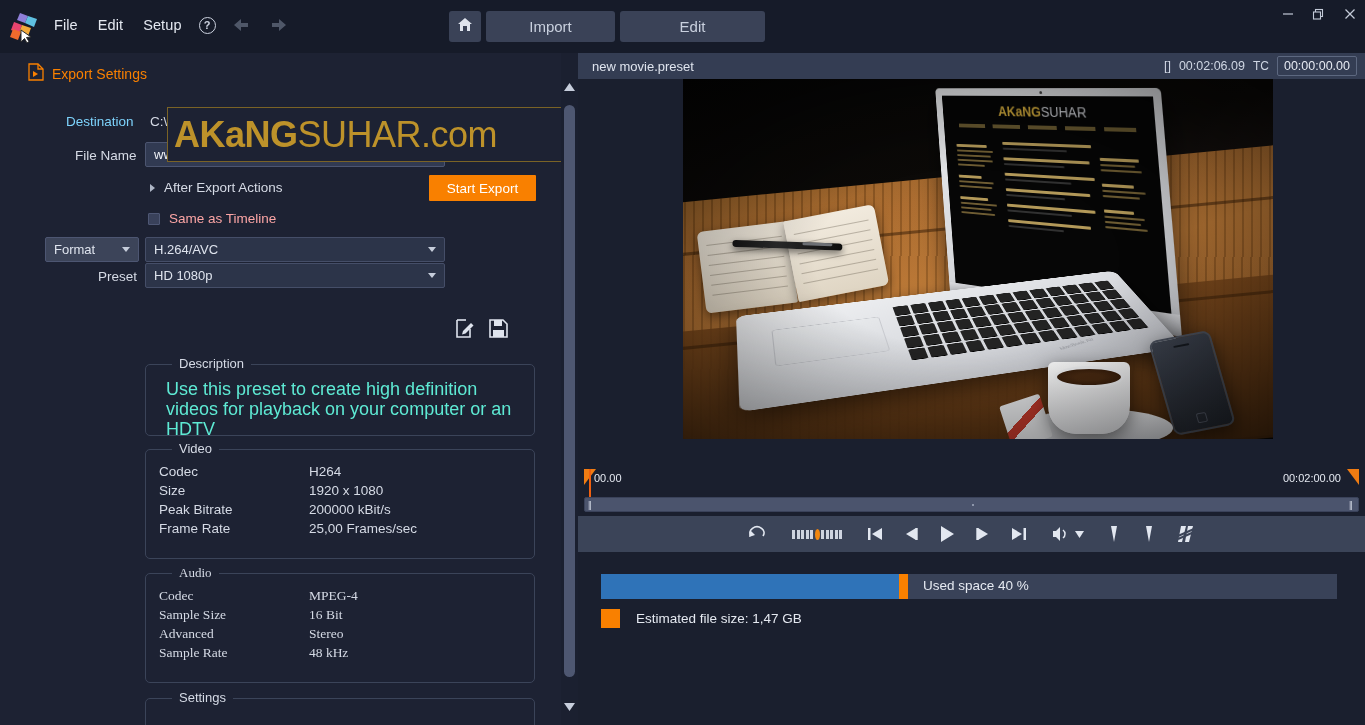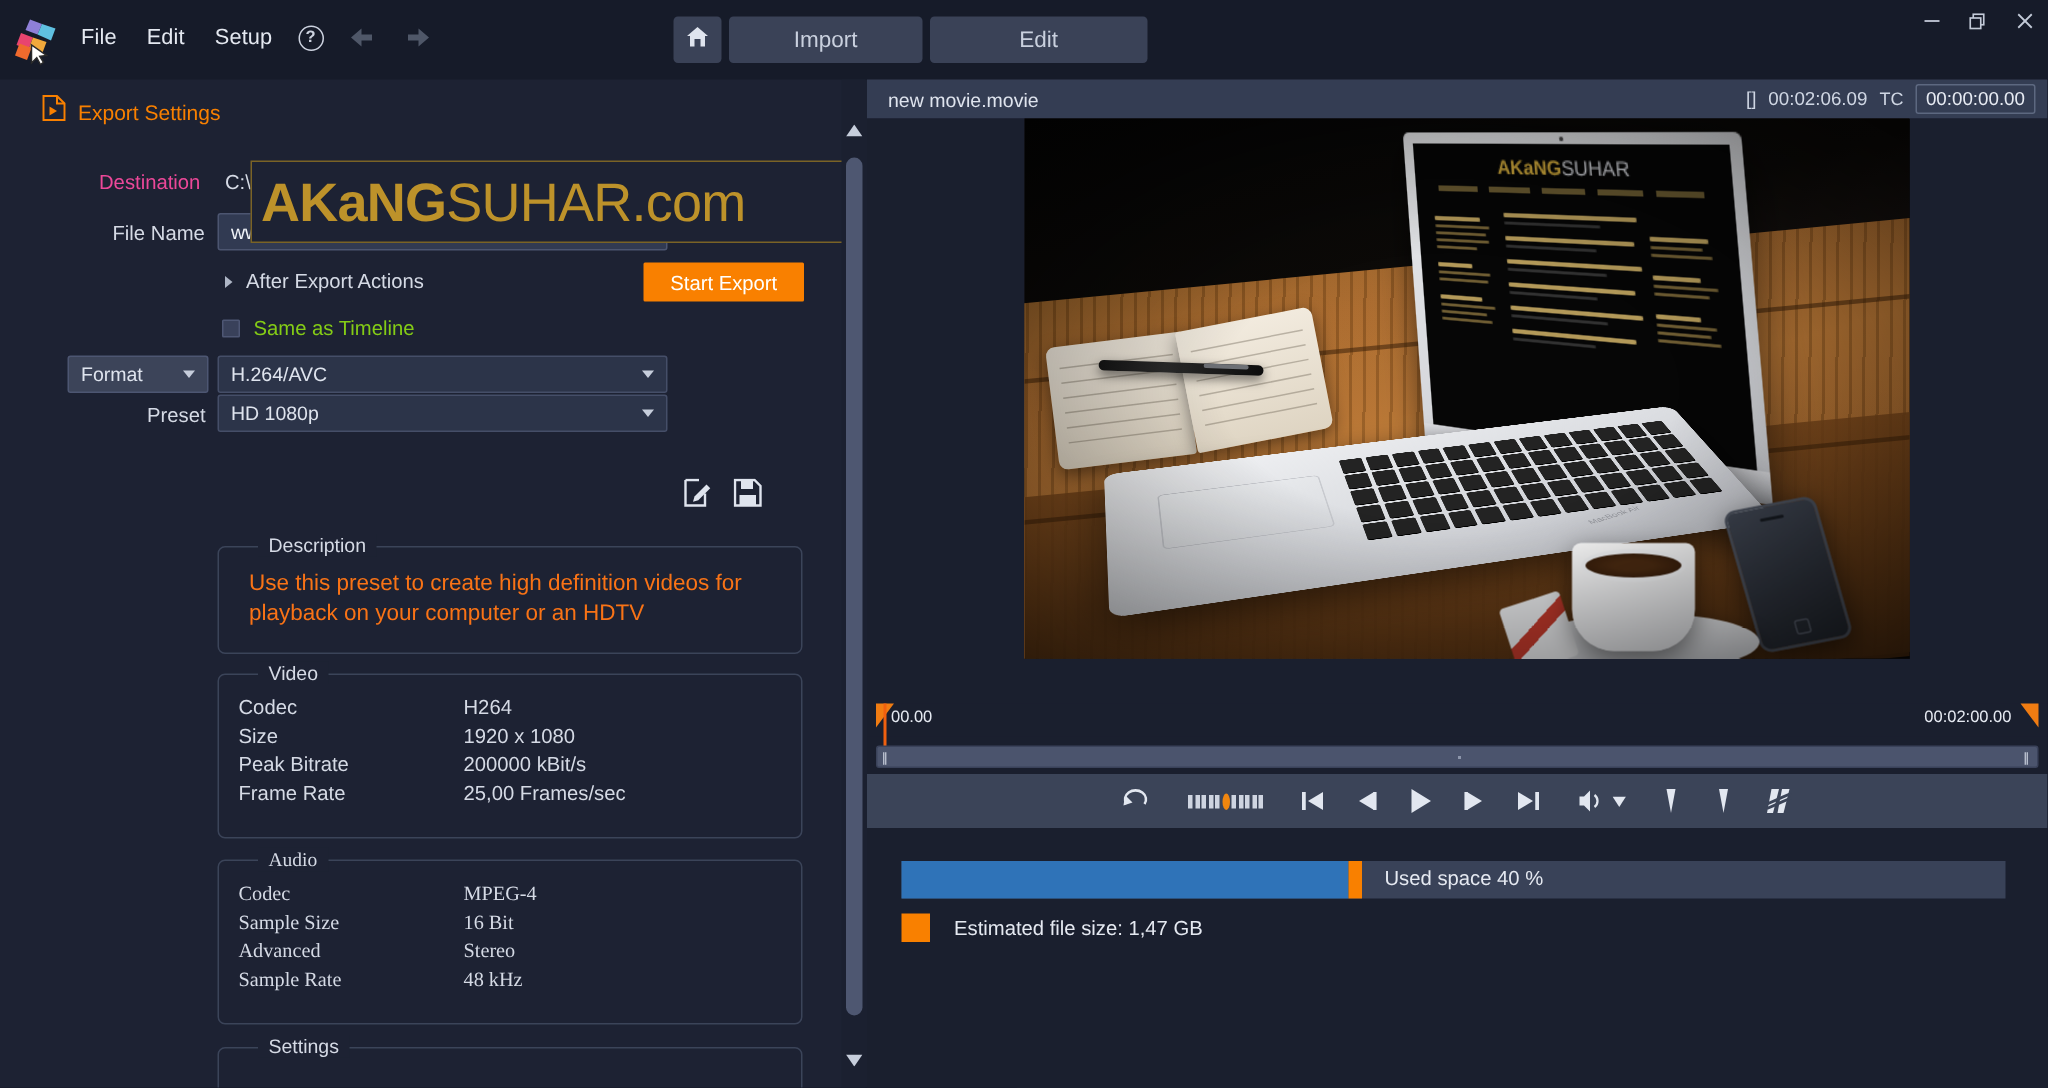--- a/index.html
+++ b/index.html
@@ -58,21 +58,21 @@
   .left-panel {
     position: absolute; left: 0; top: 53px; width: 578px; height: 672px;
     background: #1d2233;
     border-right: 1px solid #0d111c;
   }
   .export-settings-hdr {
     position: absolute; left: 28px; top: 10px; display: flex; align-items: center; gap: 8px;
   }
   .export-settings-hdr .label { color: #f98000; font-size: 14px; }
 
-  .lbl-dest { position: absolute; left: 66px; top: 61px; color: #ec4899; font-size: 13.5px; }
+  .lbl-dest { position: absolute; left: 66px; top: 61px; color: #7dd3fc; font-size: 13.5px; }
   .val-dest { position: absolute; left: 150px; top: 61px; color: #d5dae5; font-size: 13.5px; }
   .folder-ico { position: absolute; left: 450px; top: 60px; }
 
   .lbl-file { position: absolute; left: 75px; top: 95px; color: #d5dae5; font-size: 13.5px; }
   .file-input {
     position: absolute; left: 145px; top: 89px; width: 300px; height: 25px;
     background: #313a52; border: 1px solid #4c5570; border-radius: 2px;
     color: #f0f3f8; font-size: 13px; padding: 0 8px;
     font-family: "Liberation Sans", sans-serif; outline: none;
   }
@@ -82,21 +82,21 @@
   .after-export .txt { color: #d5dae5; font-size: 13.5px; }
 
   .start-export {
     position: absolute; left: 429px; top: 122px; width: 107px; height: 26px;
     background: #f98000; color: #fff; font-size: 13.5px; border: none; border-radius: 1px;
     font-family: "Liberation Sans", sans-serif; cursor: default;
   }
 
   .same-timeline { position: absolute; left: 148px; top: 158px; display: flex; align-items: center; gap: 9px; }
   .cbox { width: 12px; height: 12px; background: #39415a; border: 1px solid #4e5774; border-radius: 1px; }
-  .same-timeline .txt { color: #84cc16; font-size: 13.5px; }
+  .same-timeline .txt { color: #fca5a5; font-size: 13.5px; }
 
   .fmt-btn {
     position: absolute; left: 45px; top: 184px; width: 94px; height: 25px;
     background: #3c4459; border: 1px solid #4d5672; border-radius: 2px;
     display: flex; align-items: center; justify-content: space-between; padding: 0 8px;
     color: #dfe4ee; font-size: 13px;
   }
   .fmt-select {
     position: absolute; left: 145px; top: 184px; width: 300px; height: 25px;
     background: #2c3449; border: 1px solid #454e68; border-radius: 2px;
@@ -117,21 +117,21 @@
   
   .group {
     position: absolute; border: 1px solid #3b4459; border-radius: 5px;
     background: transparent;
   }
   .group-title {
     position: absolute; top: -9px; left: 26px; background: #1d2233;
     padding: 0 7px; color: #d5dae5; font-size: 13px;
   }
   .gbox-desc { left: 145px; top: 311px; width: 390px; height: 72px; }
-  .desc-text { position: absolute; left: 20px; top: 14px; color: #f97316; font-size: 15px; line-height: 20px; }
+  .desc-text { position: absolute; left: 20px; top: 14px; color: #5eead4; font-size: 18px; line-height: 20px; }
 
   .gbox-video { left: 145px; top: 396px; width: 390px; height: 110px; }
   .gbox-audio { left: 145px; top: 520px; width: 390px; height: 110px; font-family: Liberation Serif, serif; }
   .gbox-adv   { left: 145px; top: 645px; width: 390px; height: 68px; }
 
   .kv { position: absolute; left: 13px; font-size: 13.5px; color: #d5dae5; }
   .kv .k { position: absolute; left: 0; width: 130px; }
   .kv .v { position: absolute; left: 150px; white-space: nowrap; }
 
   
@@ -542,21 +542,21 @@
     <div class="vs-down">
       <svg width="11" height="8">
           <polygon points="0,0 11,0 5.5,8" fill="#c7cedc"></polygon>
         </svg>
     </div>
   </div>
 
   <div class="right-panel">
 
     <div class="preview-hdr">
-      <span class="preview-title">new movie.movie</span>
+      <span class="preview-title">new movie.preset</span>
       <span class="tc-group">
         <span class="tc-dur">[]</span>
         <span class="tc-dur">00:02:06.09</span>
         <span class="tc-lbl">TC</span>
         <span class="tc-box">00:00:00.00</span>
       </span>
     </div>
 
     <div class="preview-area">
       <div class="photo">

